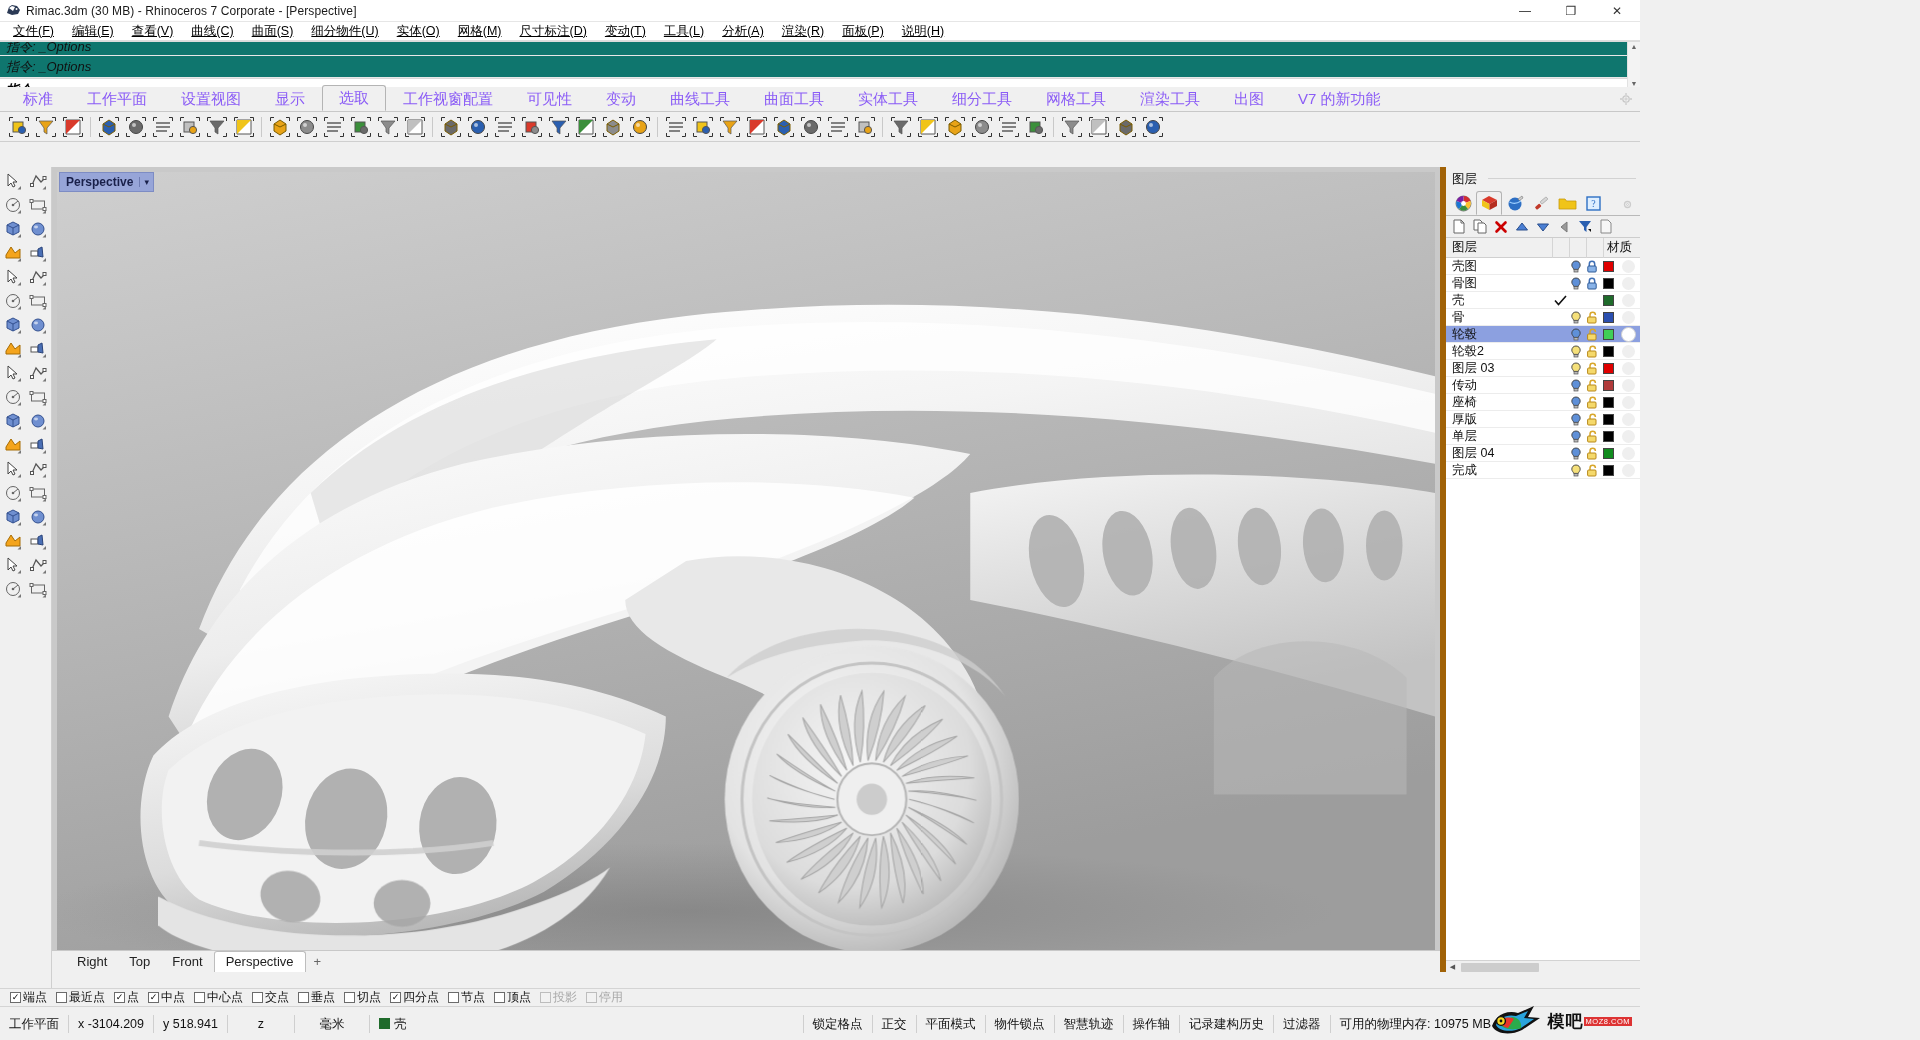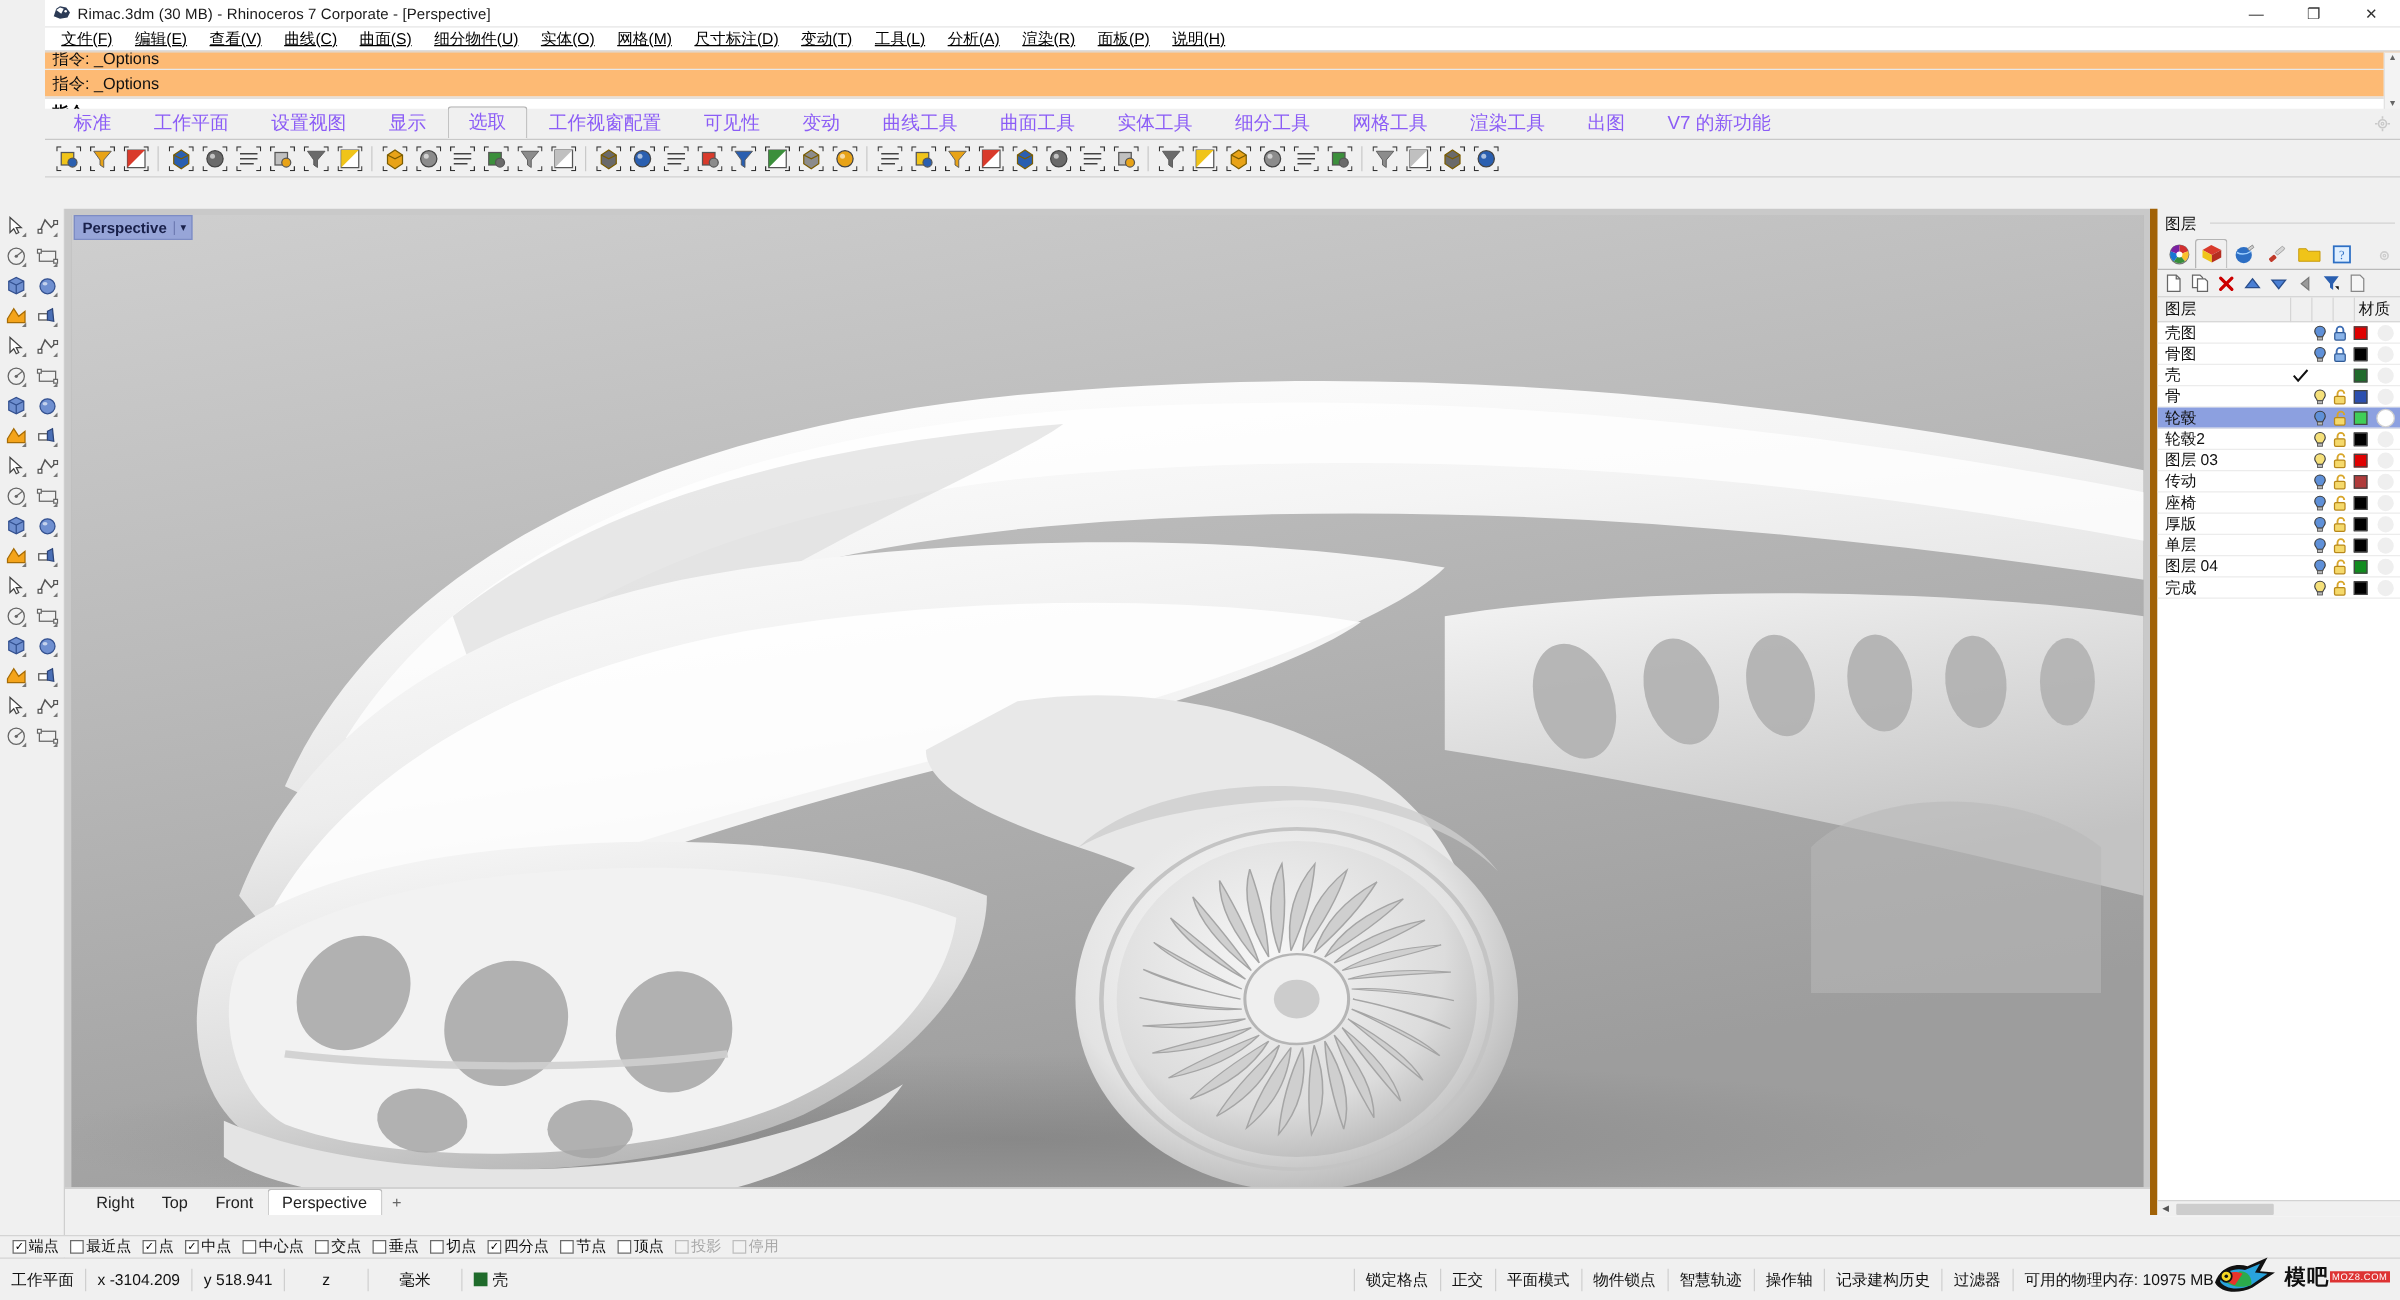--- a/index.html
+++ b/index.html
@@ -2,21 +2,21 @@
 <html><head>
 <meta charset="utf-8">
 <style>
   * { box-sizing: border-box; margin: 0; padding: 0; }
   html, body {
     width: 1920px; height: 1040px;
     font-family: "Liberation Sans", "DejaVu Sans", sans-serif;
     background: #f0f0f0; overflow: hidden;
     -webkit-font-smoothing: antialiased;
   }
-  #app { position: relative; width: 1920px; height: 1040px; background: #f0f0f0; padding-left: 36px; }
+  #app { position: relative; width: 1640px; height: 1040px; background: #f0f0f0; }
 
   
   .titlebar {
     height: 22px; background: #ffffff; display: flex; align-items: center;
     border-bottom: 1px solid #e6e6e6; position: relative;
   }
   .title-icon {
     width: 16px; height: 16px; margin-left: 5px; margin-right: 5px;
     display: flex; align-items: center; justify-content: center;
   }
@@ -33,22 +33,22 @@
     padding-left: 4px; border-bottom: 1px solid #dedede;
   }
   .menu-item {
     font-size: 12.5px; color: #000; padding: 1px 9px 2px 9px; line-height: 16px;
     white-space: nowrap;
     text-decoration: underline;
   }
 
   
   .cmdarea {
-    background: #fdba74; border: 1px solid #dcdcdc; border-left: 0; border-right: 0;
-    position: relative; height: 46px;
+    background: #0f766e; border: 1px solid #dcdcdc; border-left: 0; border-right: 0;
+    position: relative; height: 46px; font-style: italic;
   }
   .cmd-hist {
     height: 22px; line-height: 22px; font-size: 13px; color: #111;
     padding-left: 6px; border-bottom: 1px solid #e8e8e8; overflow: hidden;
     white-space: nowrap;
   }
   .cmd-hist.clipped { height: 14px; line-height: 10px; overflow: hidden; color: #111; }
   .cmd-prompt {
     height: 22px; line-height: 22px; font-size: 13px; color: #000; font-weight: 700;
     padding-left: 6px; border-top: 1px solid #d8d8d8; background: #fff;

